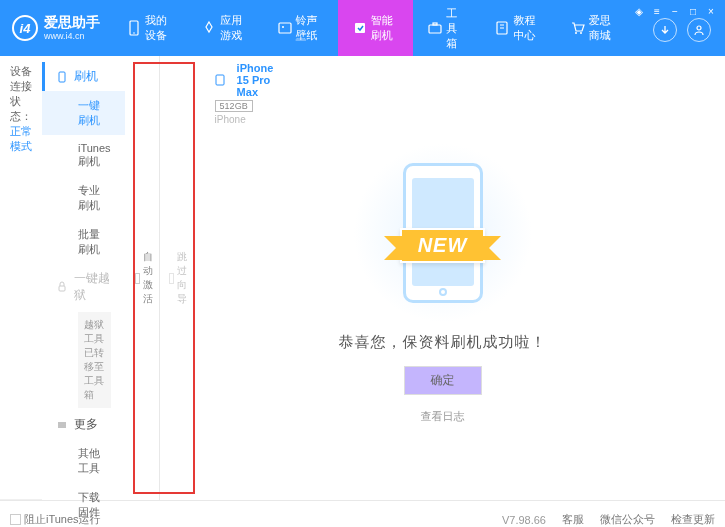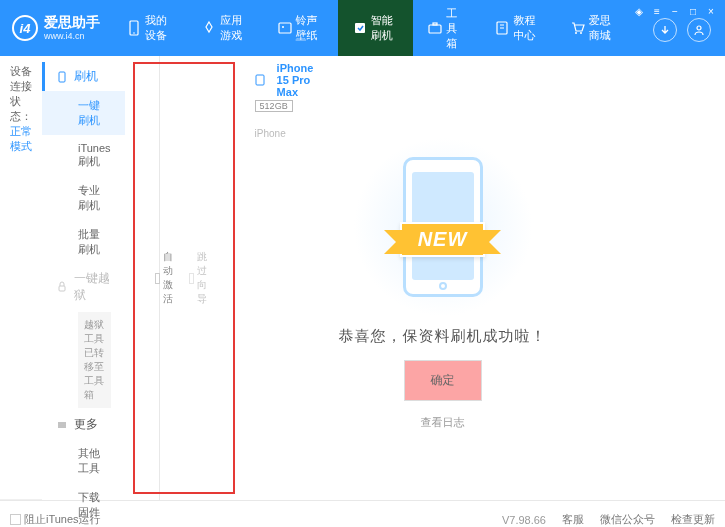--- a/index.html
+++ b/index.html
@@ -5,55 +5,55 @@
 *{margin:0;padding:0;box-sizing:border-box;font-family:"Microsoft YaHei",Arial,sans-serif}
 body{width:725px;height:527px;overflow:hidden;background:#fff;font-size:11px;color:#666}
 .header{background:#2c94ff;height:56px;display:flex;align-items:stretch;color:#fff}
 .logo-area{display:flex;align-items:center;padding:0 12px;gap:6px}
 .logo-circle{width:26px;height:26px;border:2px solid #fff;border-radius:50%;display:flex;align-items:center;justify-content:center;font-weight:bold;font-size:13px;font-style:italic}
 .brand-text{display:flex;flex-direction:column}
 .brand-name{font-size:14px;font-weight:bold;line-height:1.2}
 .brand-url{font-size:9px;opacity:.9;line-height:1.2}
 .nav{display:flex;flex:1}
 .nav-item{display:flex;flex-direction:row;align-items:center;justify-content:flex-end;padding:0 14px;cursor:pointer;gap:3px;font-size:11px}
-.nav-item.active{background:#14532d}
+.nav-item.active{background:#d946ef}
 .nav-icon{width:18px;height:18px;display:flex;align-items:center;justify-content:center}
 .win-controls{display:flex;align-items:flex-start;gap:2px;padding:4px 6px 0 0}
 .win-btn{width:16px;height:14px;display:flex;align-items:center;justify-content:center;cursor:pointer;font-size:10px}
 .header-right{display:flex;align-items:center;gap:10px;padding:0 14px}
 .circle-btn{width:24px;height:24px;border:1.5px solid rgba(255,255,255,.7);border-radius:50%;display:flex;align-items:center;justify-content:center;cursor:pointer}
 .body{display:flex;height:444px}
 .sidebar{width:160px;border-right:1px solid #e8e8e8;display:flex;flex-direction:row}
 .status-bar{padding:8px 10px;font-size:11px;color:#666;border-bottom:1px solid #f0f0f0}
 .status-val{color:#2c94ff}
 .side-section{padding:6px 0}
 .side-header{display:flex;align-items:center;gap:6px;padding:6px 14px;color:#555;font-size:12px;cursor:pointer}
 .side-header.active{border-left:3px solid #2c94ff;padding-left:11px;color:#2c94ff}
 .side-sub{padding:7px 14px 7px 36px;font-size:11px;color:#666;cursor:pointer}
 .side-sub.active{background:#eaf4ff;color:#2c94ff}
 .side-note{background:#f5f5f5;margin:2px 14px 2px 36px;padding:6px;font-size:10px;color:#999;line-height:1.4}
-.checkbox-row{border:2px solid #e53935;margin:6px 8px;padding:8px 20px;display:flex;gap:10px;font-size:10px;color:#888}
+.checkbox-row{border:2px solid #e53935;margin:6px 8px;padding:8px 0;display:flex;gap:10px;font-size:10px;color:#888}
 .chk{display:flex;align-items:center;gap:3px}
 .chkbox{width:11px;height:11px;border:1px solid #ccc;background:#fff}
 .device-info{padding:6px 12px;font-size:10px}
 .device-name{color:#2c94ff;font-weight:bold;font-size:11px}
 .storage-badge{display:inline-block;border:1px solid #bbb;padding:0 4px;font-size:9px;color:#888;margin-top:2px}
-.device-type{color:#bbb;margin-top:16px}
+.device-type{color:#bbb;margin-top:2px}
 .main{flex:1;display:flex;flex-direction:column;align-items:center;justify-content:center;position:relative}
 .illustration{width:200px;height:200px;position:relative;display:flex;align-items:center;justify-content:center}
 .halo{position:absolute;width:180px;height:180px;border-radius:50%;background:radial-gradient(circle,#e8f4ff 0%,#fff 70%)}
 .phone{position:relative;width:80px;height:140px;background:#fff;border:3px solid #b8dfff;border-radius:10px;z-index:2}
 .phone-screen{position:absolute;top:12px;left:6px;right:6px;bottom:14px;background:#cfe9ff;border-radius:3px}
 .phone-btn{position:absolute;bottom:4px;left:50%;transform:translateX(-50%);width:8px;height:8px;border:2px solid #b8dfff;border-radius:50%}
 .ribbon{position:absolute;z-index:3;background:#ffc233;color:#fff;font-weight:bold;font-size:20px;padding:4px 16px;font-style:italic;letter-spacing:1px;top:95px;border:2px solid #fff;box-shadow:0 2px 4px rgba(0,0,0,.1)}
 .ribbon:before,.ribbon:after{content:"";position:absolute;top:6px;width:0;height:0;border:12px solid #ffc233}
 .ribbon:before{left:-18px;border-left-color:transparent}
 .ribbon:after{right:-18px;border-right-color:transparent}
 .success-msg{font-size:15px;color:#555;letter-spacing:1px}
-.ok-btn{margin-top:14px;padding:11px 26px;border:1px solid #ddd;background:#fca5a5;color:#666;cursor:pointer;font-size:12px}
+.ok-btn{margin-top:14px;padding:5px 26px;border:1px solid #ddd;background:#c4b5fd;color:#666;cursor:pointer;font-size:12px}
 .log-link{margin-top:14px;font-size:11px;color:#999;cursor:pointer}
 .footer{height:38px;border-top:1px solid #e8e8e8;display:flex;align-items:center;padding:0 10px;font-size:11px;color:#777}
 .footer-left{display:flex;align-items:center;gap:5px}
 .footer-spacer{flex:1}
 .footer-item{margin-left:16px;cursor:pointer}
 .version{color:#999}
 svg{display:block}
 </style>
 </head>
 <body>

